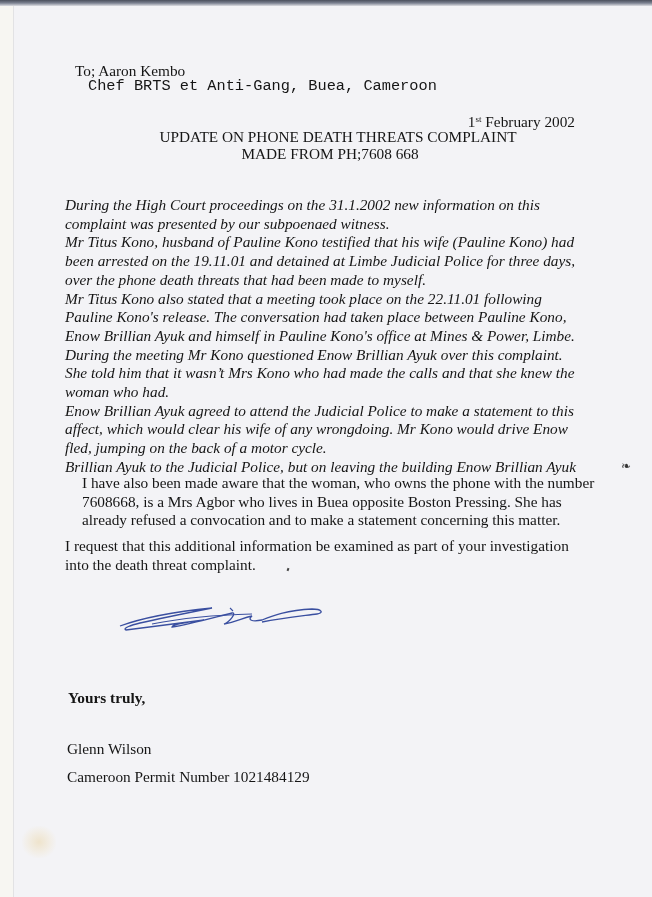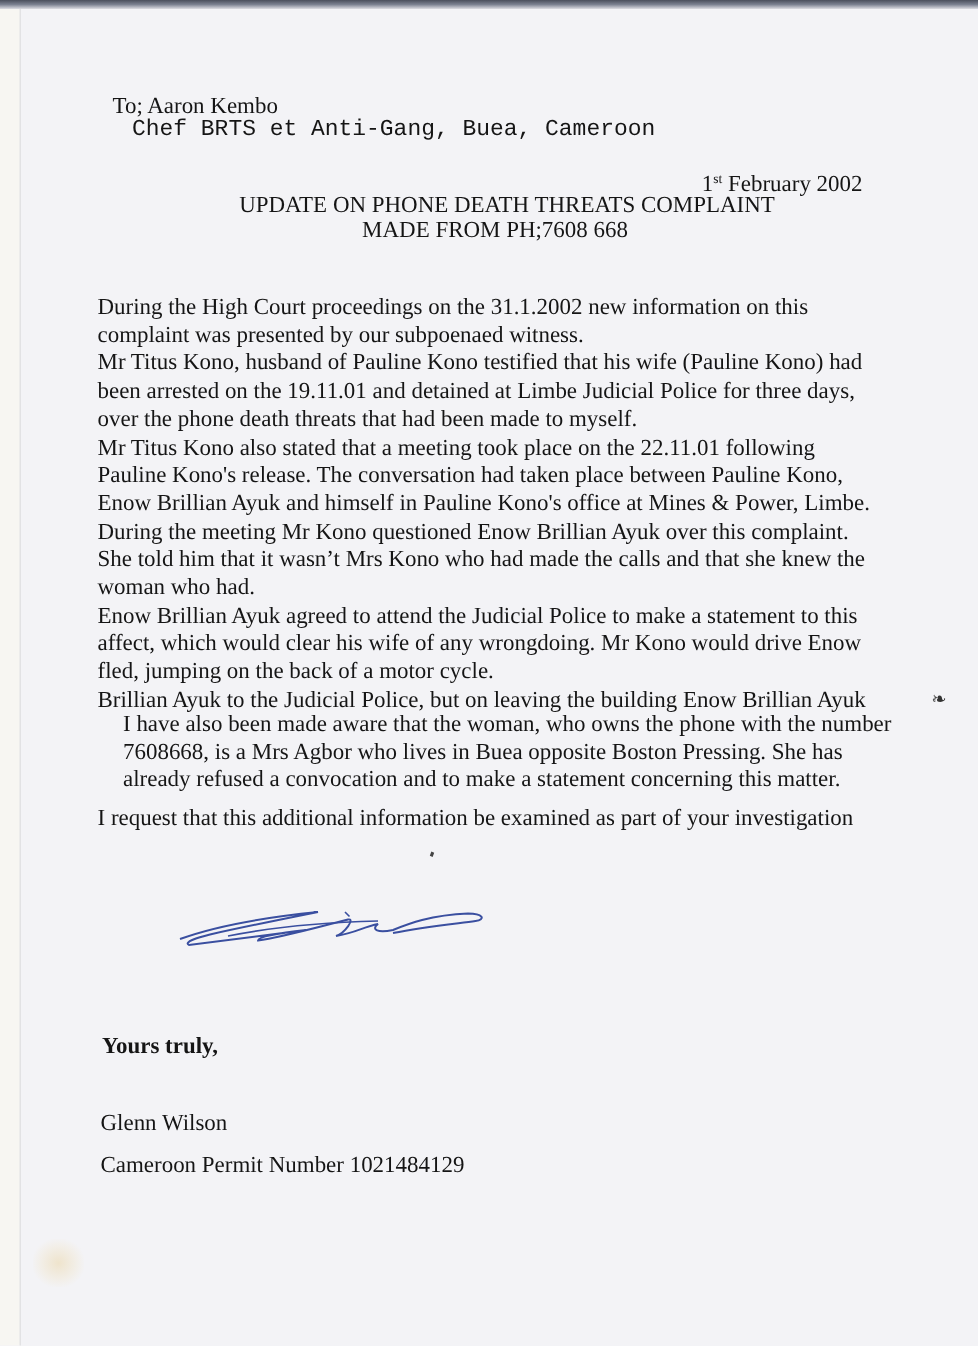--- a/index.html
+++ b/index.html
@@ -28,21 +28,21 @@
       background: radial-gradient(ellipse at center, rgba(235,215,170,0.55) 0%, rgba(240,225,190,0.25) 50%, rgba(255,255,255,0) 75%);
     }
     .txt { position: absolute; font-size: 15.3px; line-height: 18.6px; white-space: nowrap; }
     .to-line { left: 63px; top: 62px; margin-left: 12px; }
     .to-line2 { left: 88px; top: 77px; font-family: Liberation Mono, monospace; }
     .date { right: 77px; top: 62px; margin-top: 48px; }
     .date sup { font-size: 9px; vertical-align: 5px; }
     .title1 { left: 0; width: 652px; text-align: center; top: 128px; padding-left: 24px; box-sizing: border-box; }
     .title2 { left: 0; width: 652px; text-align: center; top: 145px; padding-left: 8px; box-sizing: border-box; }
     .body-block { position: absolute; left: 65px; top: 196px; width: 560px; font-size: 15.3px; line-height: 18.7px; }
-    .body-block .ln { white-space: nowrap; }
+    .body-block .ln { white-space: nowrap; font-style: italic; }
     .p2 { position: absolute; left: 65px; top: 474px; font-size: 15.3px; line-height: 18.7px; }
     .p2 .ln { white-space: nowrap; margin-left: 17px; }
     .p3 { position: absolute; left: 65px; top: 537px; font-size: 15.3px; line-height: 18.7px; }
     .p3 .ln { white-space: nowrap; }
     .mark { position: absolute; left: 621px; top: 459px; font-size: 12px; color: #333; }
     .dot { position: absolute; left: 287px; top: 568px; width: 2px; height: 3px; background: #444; transform: rotate(20deg); }
     .signature { position: absolute; left: 112px; top: 598px; width: 220px; height: 40px; }
     .closing { left: 68px; top: 689px; font-weight: bold; }
     .name { left: 67px; top: 740px; }
     .permit { left: 67px; top: 768px; }
@@ -84,20 +84,21 @@
 <div class="mark">❧</div>
 
 <div class="p2">
   <div class="ln">I have also been made aware that the woman, who owns the phone with the number</div>
   <div class="ln">7608668, is a Mrs Agbor who lives in Buea opposite Boston Pressing. She has</div>
   <div class="ln">already refused a convocation and to make a statement concerning this matter.</div>
 </div>
 
 <div class="p3">
   <div class="ln">I request that this additional information be examined as part of your investigation</div>
+  <div class="ln">into the death threat complaint.</div>
 </div>
 
 <div class="dot"></div>
 
 <svg class="signature" viewBox="0 0 220 40">
   <path id="sig1" fill="none" stroke-width="1.3" d="M8 28 C 30 20, 60 14, 100 10 C 80 14, 50 20, 28 25 C 20 27, 10 30, 14 32 C 30 30, 60 26, 92 22 C 75 24, 60 26, 60 29 C 75 27, 100 20, 120 15 C 125 14, 118 24, 112 26 C 125 24, 130 20, 140 18 C 135 22, 140 24, 150 22 C 160 18, 175 12, 200 11 C 210 11, 212 15, 205 16 C 190 18, 170 20, 150 24" stroke="#3a4fa0"></path>
   <path id="sig2" fill="none" stroke-width="1.1" d="M40 26 C 70 20, 100 17, 140 16 M118 10 L 121 13" stroke="#3a4fa0"></path>
 </svg>
 
 <div class="txt closing">Yours truly,</div>

